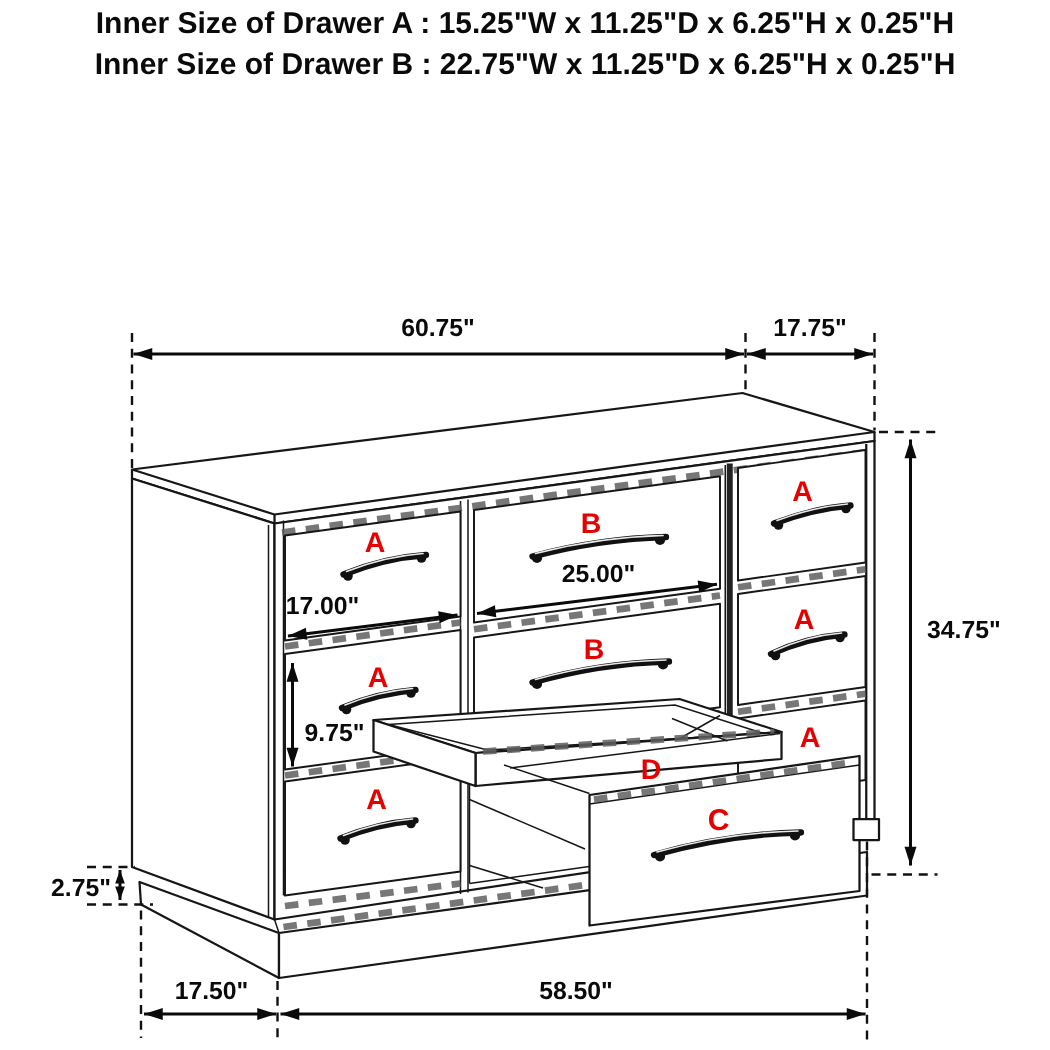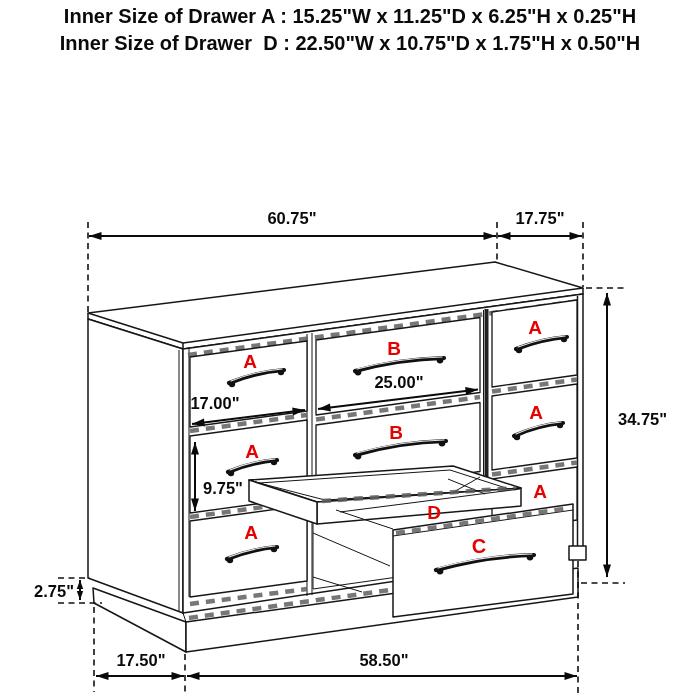--- a/index.html
+++ b/index.html
@@ -22,21 +22,21 @@
   .handlehl{fill:none;stroke:#e9e9e9;stroke-width:1.1;stroke-linecap:round;}
   .knob{fill:#111;}
 </style>
 </head>
 <body>
 
 <div id="page">
 
   <div id="spec-header">
     <div>Inner Size of Drawer A : 15.25"W x 11.25"D x 6.25"H x 0.25"H</div>
-    <div>Inner Size of Drawer  D : 22.50"W x 10.75"D x 1.75"H x 0.50"H</div>
+    <div>Inner Size of Drawer B : 22.75"W x 11.25"D x 6.25"H x 0.25"H</div>
   </div>
 
   <svg width="700" height="700" viewBox="0 0 700 700">
     <defs>
       <marker id="ahS" markerUnits="userSpaceOnUse" markerWidth="14" markerHeight="10" refX="0.5" refY="5" orient="auto">
           <polygon points="0.5,5 13,1 13,9" fill="#0a0a0a"></polygon>
         </marker>
       <marker id="ahE" markerUnits="userSpaceOnUse" markerWidth="14" markerHeight="10" refX="13.5" refY="5" orient="auto">
           <polygon points="13.5,5 1,1 1,9" fill="#0a0a0a"></polygon>
         </marker>

